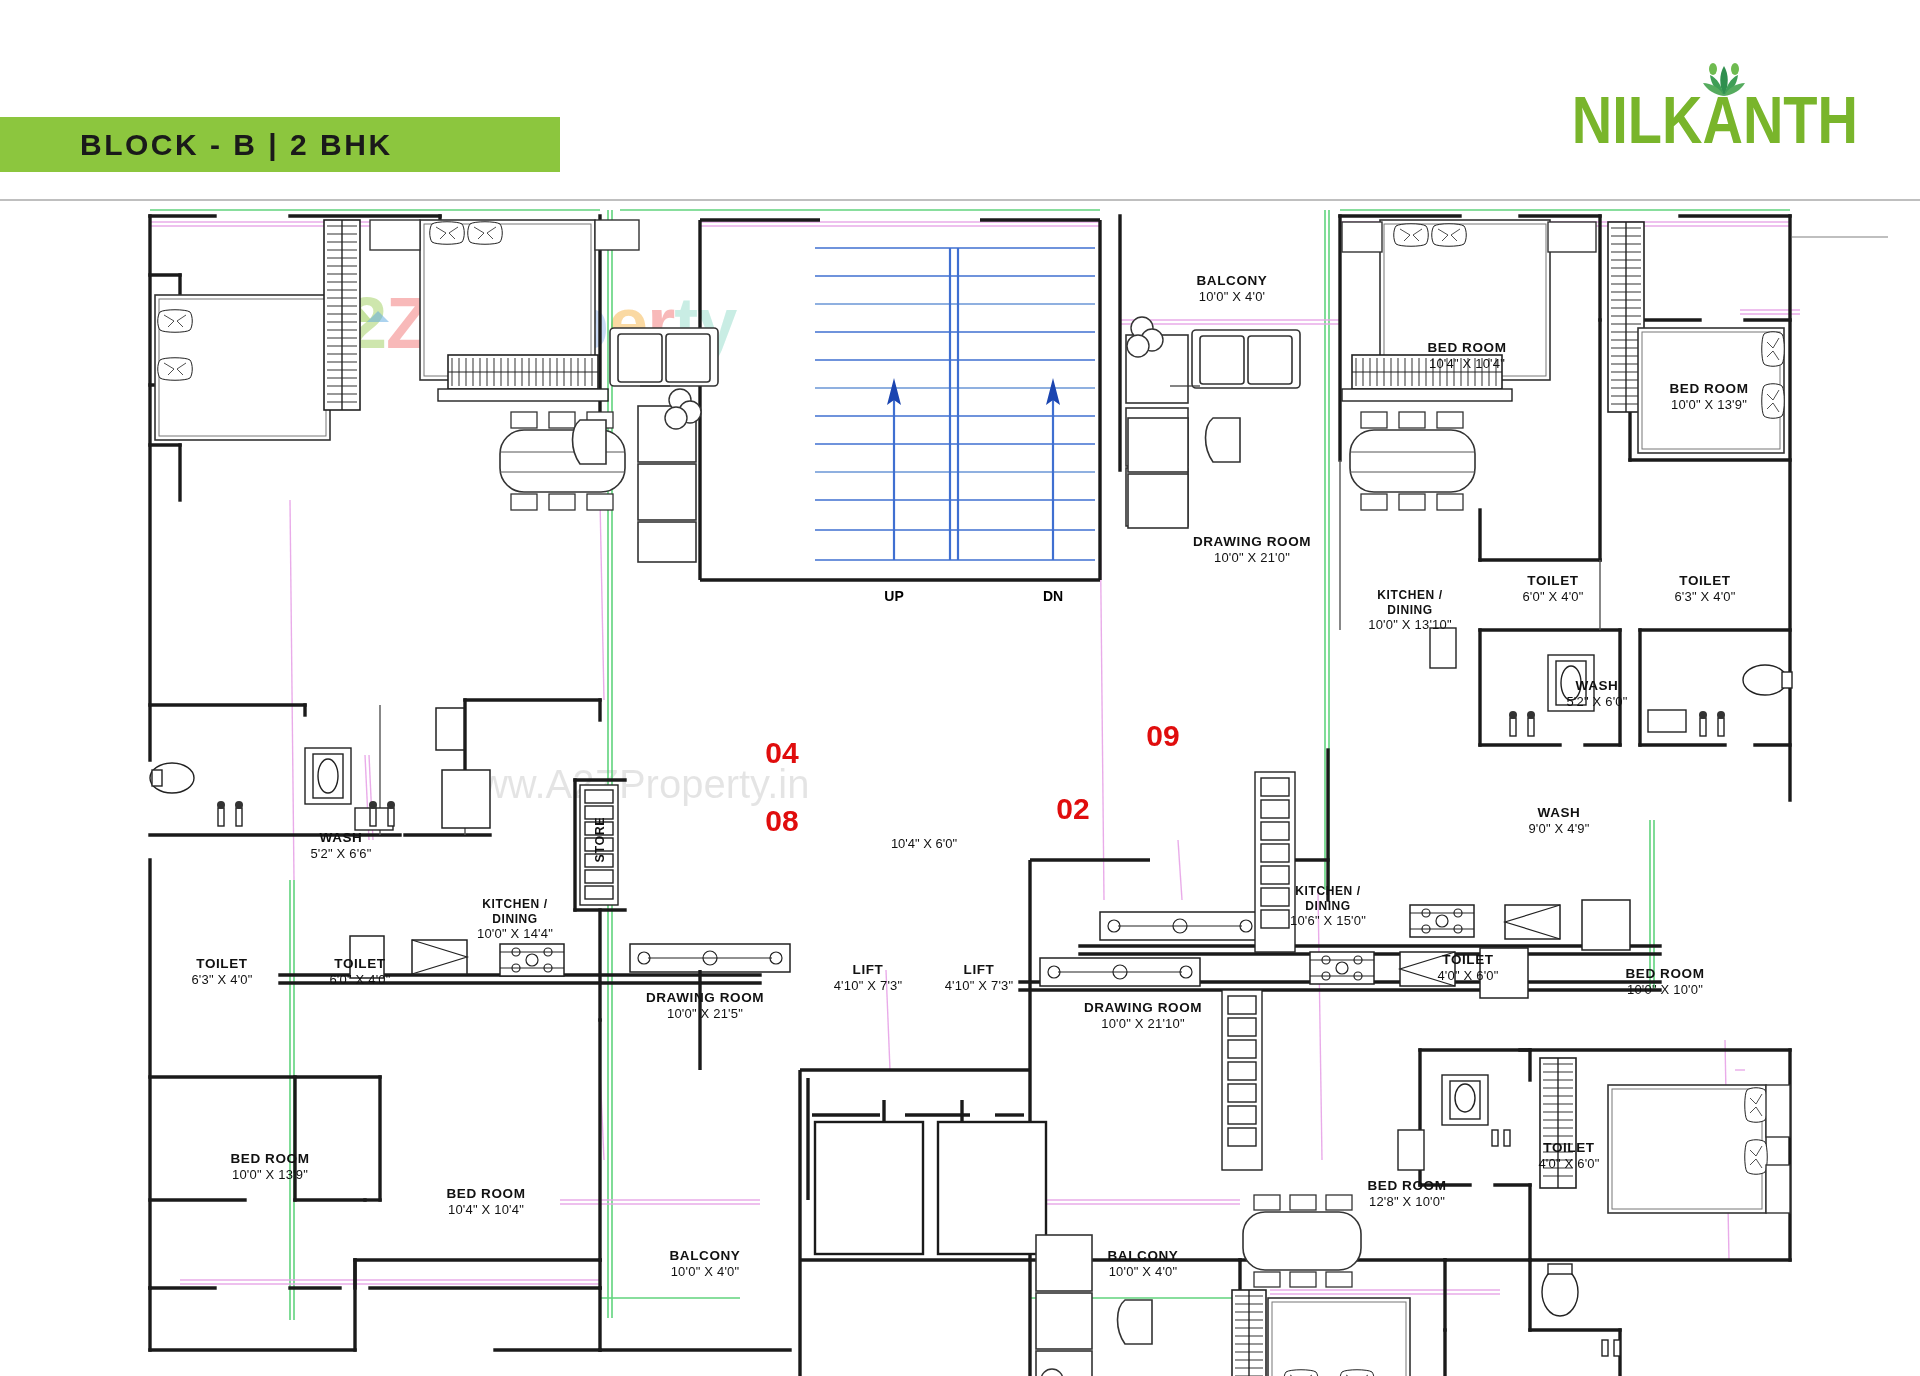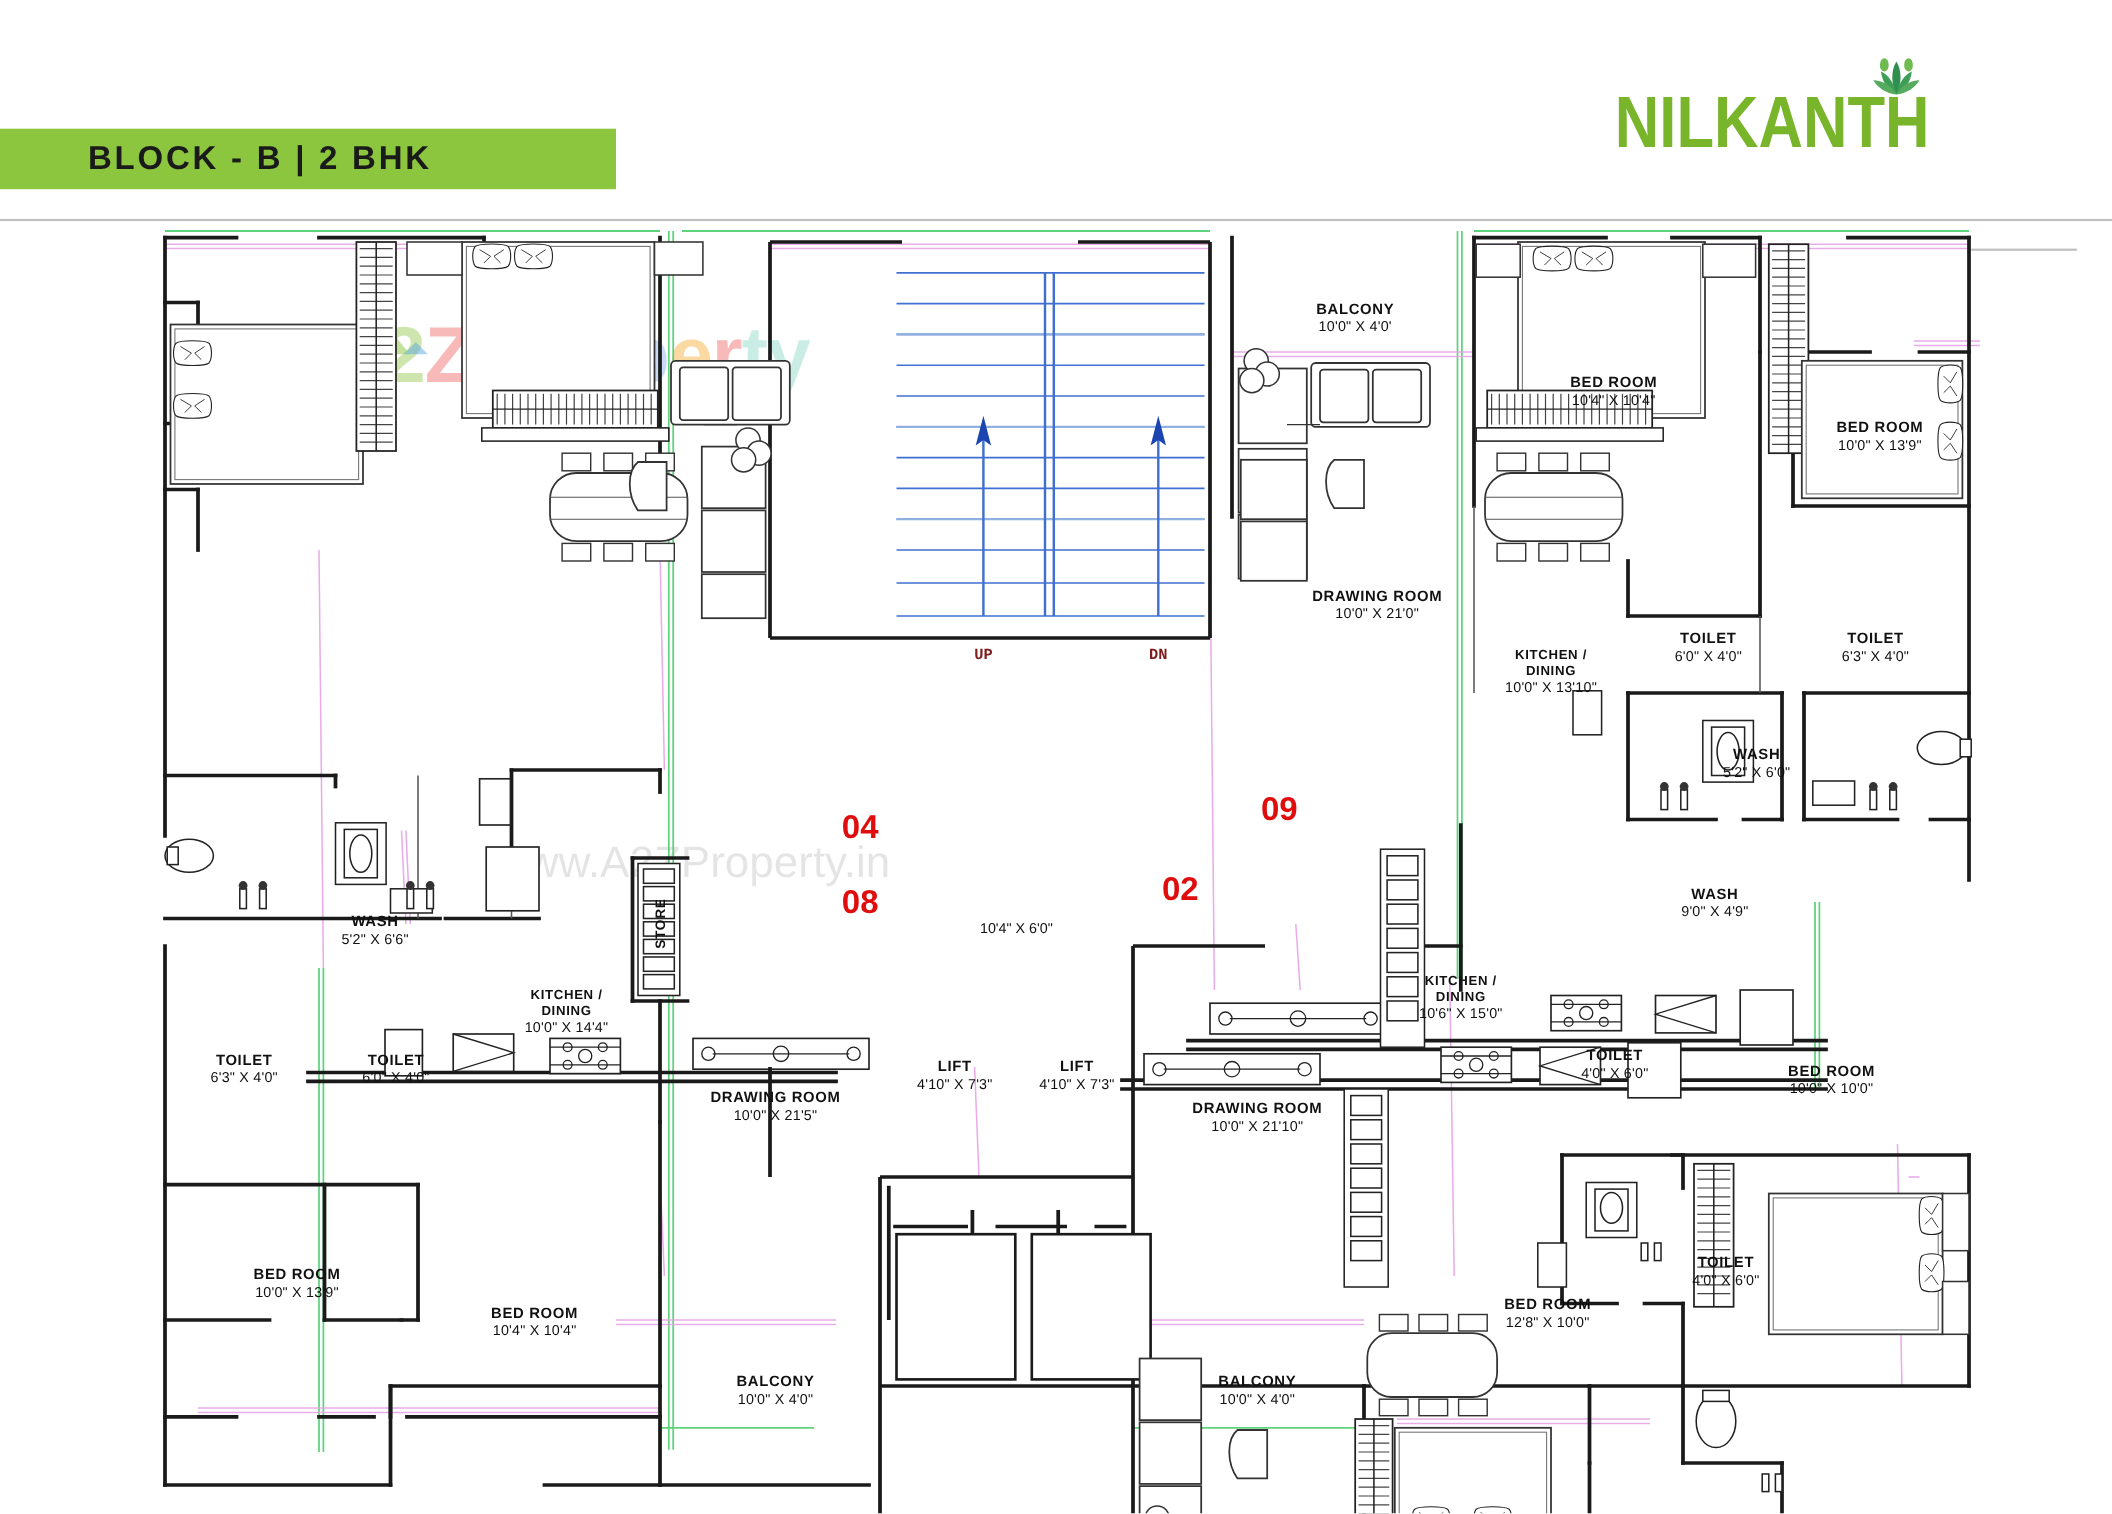--- a/index.html
+++ b/index.html
@@ -39,23 +39,23 @@
   #header-rule {
     position: absolute;
     left: 0; top: 199px;
     width: 1920px; height: 2px;
     background: #bfbfbf;
   }
 
   
   #logo {
     position: absolute;
-    right: 62px; top: 52px;
+    right: 62px; top: 62px;
     width: 390px; height: 140px;
-    text-align: left;
+    text-align: right;
   }
   #logo-lotus {
     position: absolute;
     left: 50%; top: 0px;
     transform: translateX(26px);
     width: 70px; height: 40px;
   }
   #logo-main {
     position: absolute;
     left: 0; top: 26px;
@@ -130,25 +130,24 @@
     position: absolute;
     color: #e00d0d;
     font-weight: bold;
     font-size: 30px;
     font-family: "Liberation Sans", sans-serif;
     letter-spacing: 0px;
     transform: translateX(-50%);
   }
   .stair-lbl {
     position: absolute;
-    color: #7f1d1d;
+    color: #000000;
     font-weight: bold;
     font-size: 14px;
     transform: translateX(-50%);
-    font-family: Liberation Mono, monospace;
   }
   .dim-only {
     position: absolute;
     color: #111;
     font-size: 13px;
     transform: translateX(-50%);
   }
 
   
   #wm-top {

